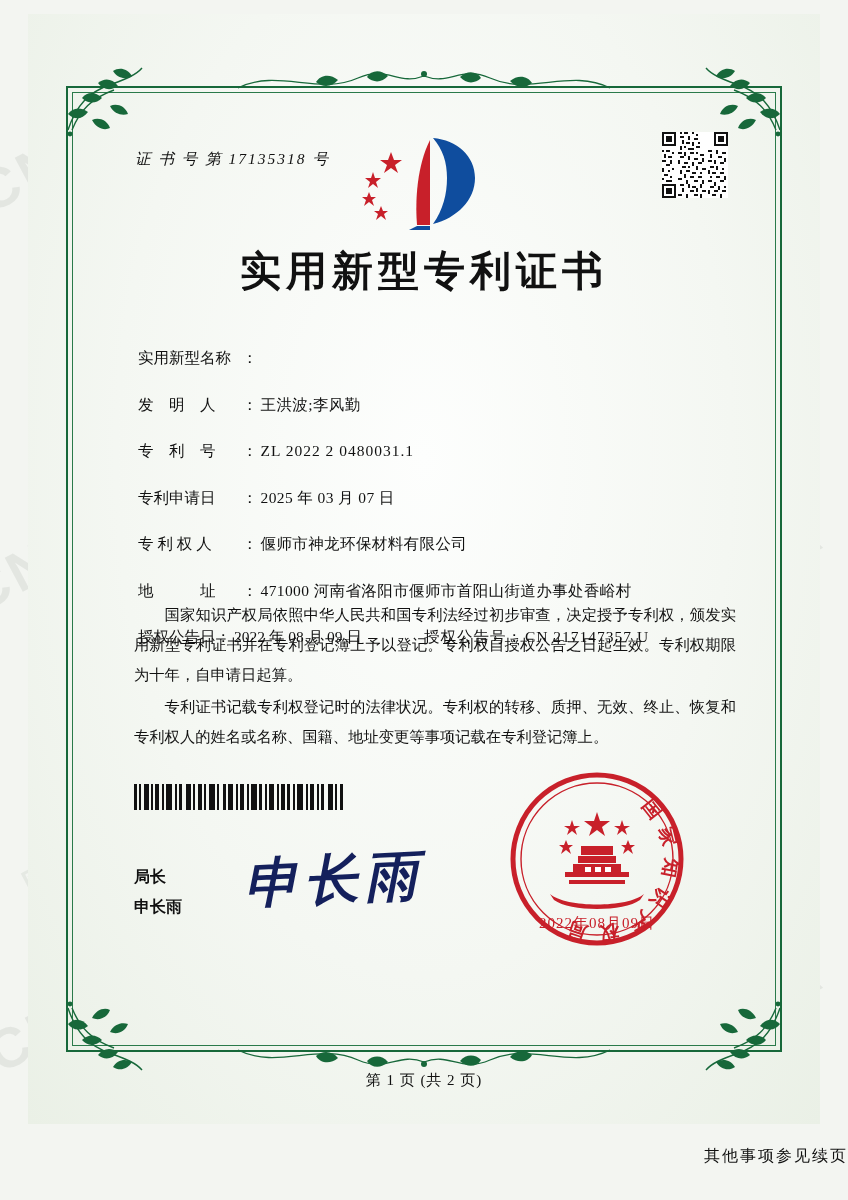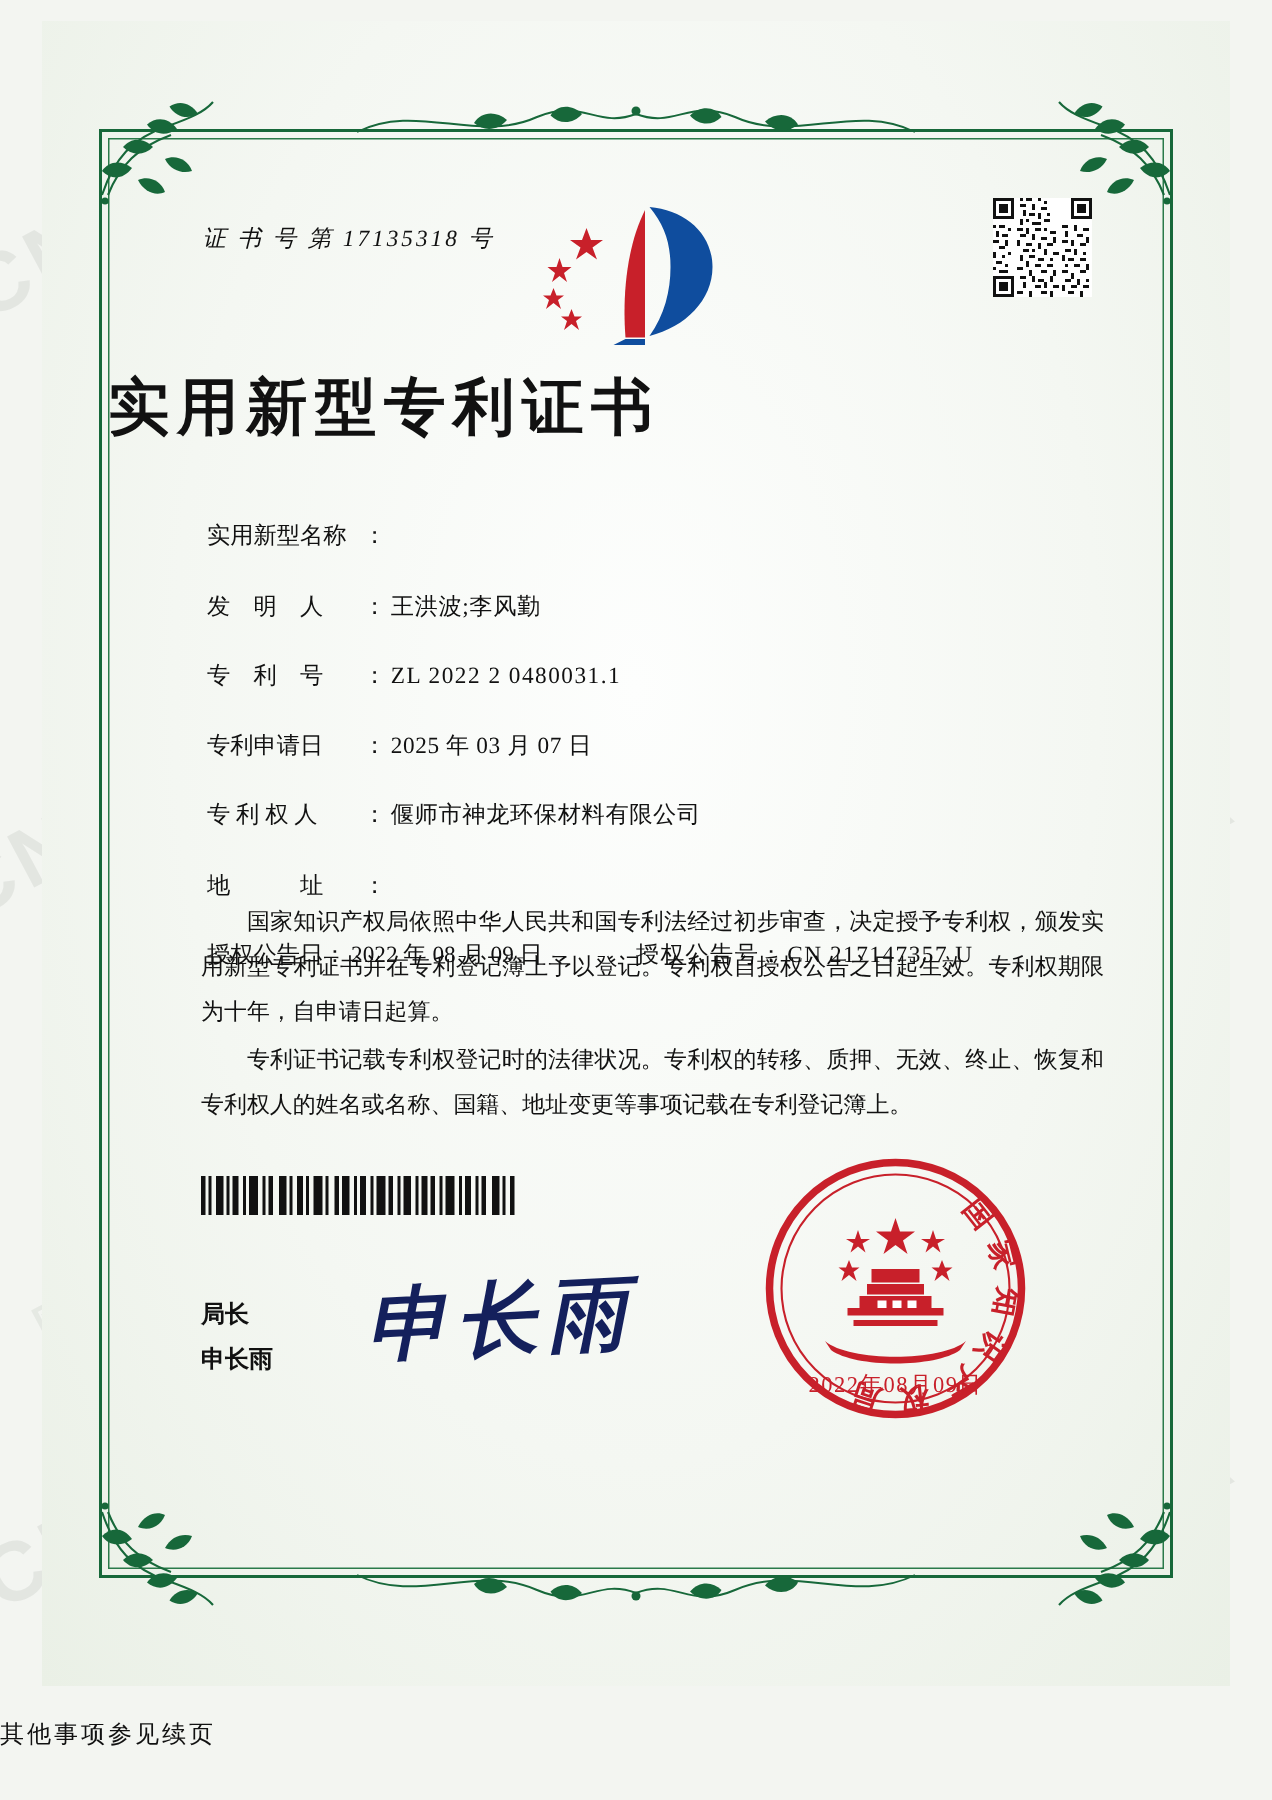--- a/index.html
+++ b/index.html
@@ -90,21 +90,21 @@
 
   
   .logo{
     position:absolute;left:50%;top:38px;transform:translateX(-50%);
     width:190px;height:105px;
   }
   .logo svg{width:100%;height:100%;display:block;}
 
   .title{
     position:absolute;left:0;right:0;top:152px;
-    text-align:left;
+    text-align:center;
     font-size:41px;
     font-weight:700;
     letter-spacing:5px;
     color:#111;
     font-family:"Liberation Serif","DejaVu Serif",serif;
   }
 
   .fields{
     position:absolute;left:66px;right:40px;top:258px;
     font-size:15.5px;
@@ -174,21 +174,21 @@
     font-family:"Liberation Serif","DejaVu Serif",serif;
   }
 
   .page-no{
     position:absolute;left:0;right:0;bottom:-44px;
     text-align:center;font-size:15px;color:#111;letter-spacing:1px;
   }
 
   .footnote{
     position:absolute;left:0;right:0;top:1146px;
-    text-align:left;font-size:16px;color:#111;letter-spacing:2px;
+    text-align:right;font-size:16px;color:#111;letter-spacing:2px;
     font-weight:400;
   }
 </style>
 </head>
 <body>
 
 <div class="watermarks">
   <div class="wm" style="left:-30px;top:120px;font-size:56px;">CNIPA</div>
   <div class="wm" style="left:250px;top:170px;font-size:52px;">CNIPA</div>
   <div class="wm" style="left:560px;top:120px;font-size:56px;">CNIPA</div>
@@ -444,20 +444,21 @@
 
       <div class="row">
         <div class="lbl">专 利 权 人</div>
         <div class="colon">：</div>
         <div class="val">偃师市神龙环保材料有限公司</div>
       </div>
 
       <div class="row">
         <div class="lbl">地　　　址</div>
         <div class="colon">：</div>
+        <div class="val">471000 河南省洛阳市偃师市首阳山街道办事处香峪村</div>
       </div>
 
       <div class="row-inline">
         <div>授权公告日</div>
         <div class="colon">：</div>
         <div>2022 年 08 月 09 日</div>
         <div class="pair2">
           <div class="lbl2">授权公告号</div>
           <div class="colon">：</div>
           <div class="val sp">CN 217147357 U</div>
@@ -575,17 +576,18 @@
           <polygon points="66,52 68,58 74,58 69,61 71,67 66,63 61,67 63,61 58,58 64,58"></polygon>
           <polygon points="116,52 118,58 124,58 119,61 121,67 116,63 111,67 113,61 108,58 114,58"></polygon>
           <polygon points="60,72 62,77 67,77 63,80 65,86 60,82 55,86 57,80 53,77 58,77"></polygon>
           <polygon points="122,72 124,77 129,77 125,80 127,86 122,82 117,86 119,80 115,77 120,77"></polygon>
           <path d="M44 126 C60 140 122 140 138 126 L134 132 C118 144 64 144 48 132 Z"></path>
         </g>
       </svg>
     </div>
     <div class="seal-date">2022年08月09日</div>
 
+    <div class="page-no">第 1 页 (共 2 页)</div>
 
   </div>
 </div>
 
 <div class="footnote">其他事项参见续页</div>
 
 </body></html>

